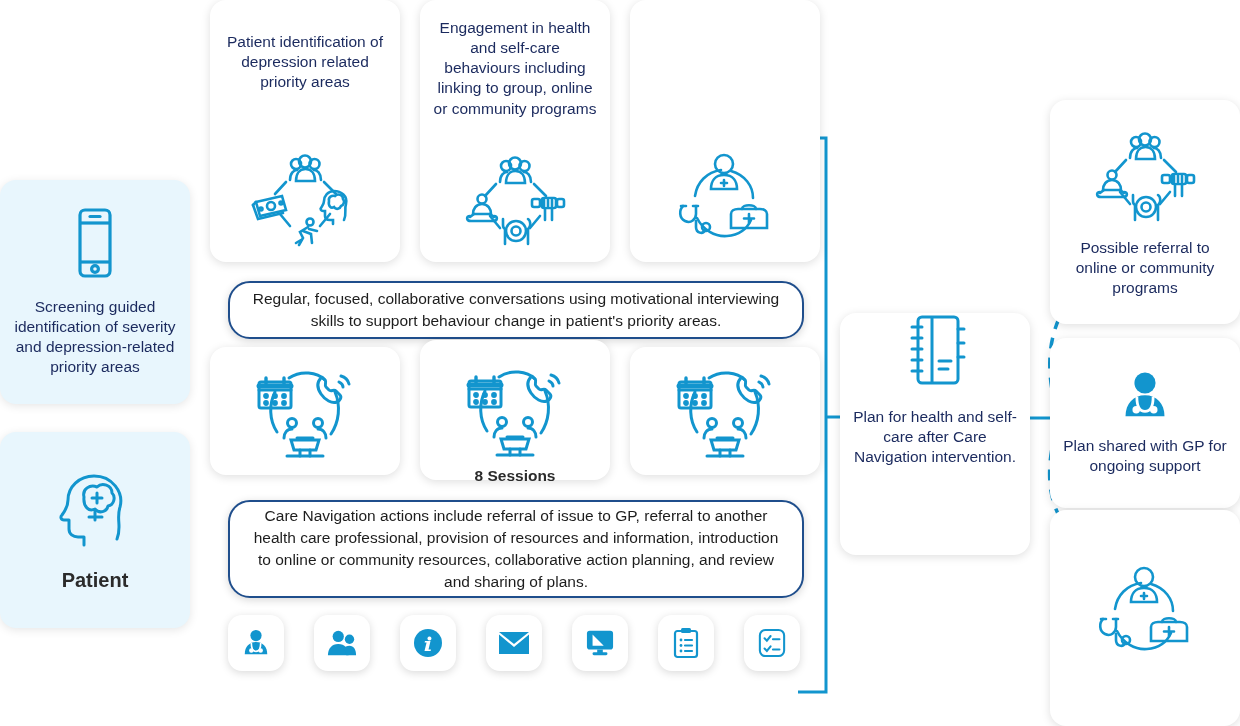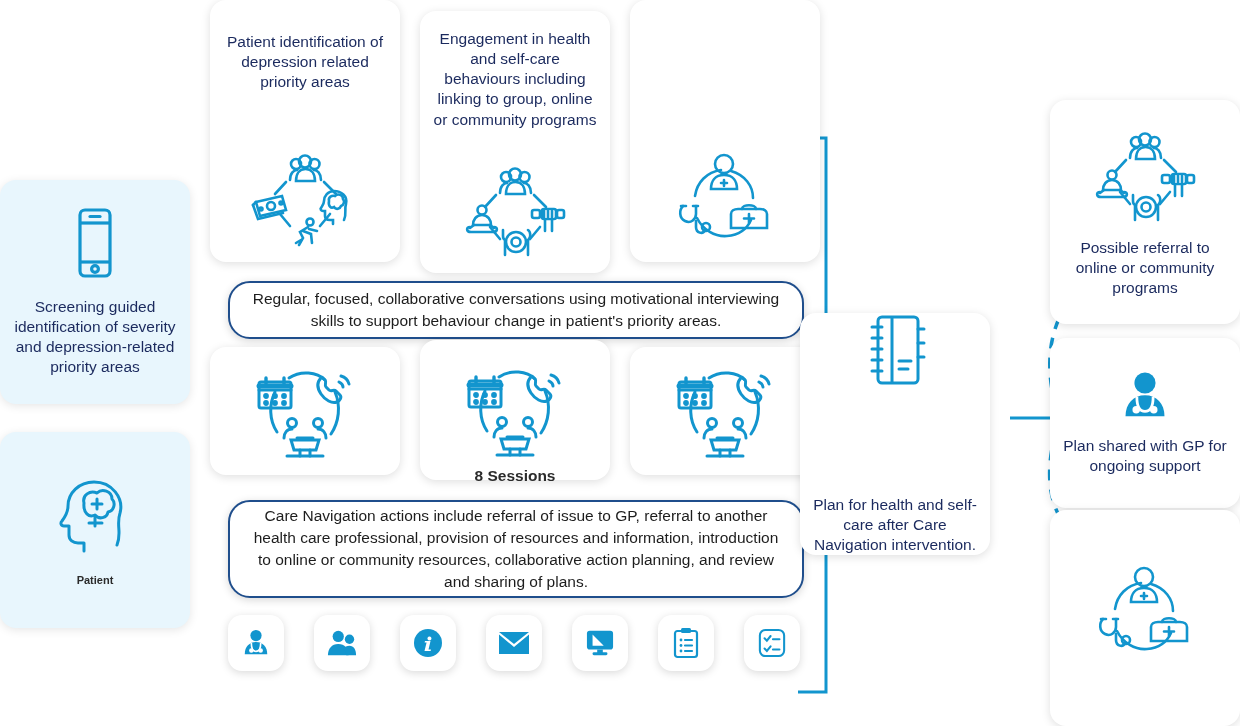--- a/index.html
+++ b/index.html
@@ -12,21 +12,21 @@
   .card {
     position:absolute; background:#ffffff; border-radius:16px;
     box-shadow:0 2px 10px rgba(0,0,0,0.13);
     display:flex; flex-direction:column; align-items:center;
   }
   .card.tinted { background:#e8f6fd; box-shadow:0 2px 10px rgba(0,0,0,0.10);margin-top:32px; }
   .card-text {
     text-align:center; line-height:1.3; color:#1b2a5e;
     font-size:15.5px; padding:0 12px;
   }
-  .card-text.bold { font-weight:bold; color:#2b2b2b; font-size:11px; }
+  .card-text.bold { font-weight:bold; color:#2b2b2b; font-size:20px; }
   .icon-wrap { display:flex; align-items:center; justify-content:center; }
 
   .banner {
     position:absolute; background:#ffffff; border:2px solid #1f4e8c;
     border-radius:22px; display:flex; align-items:center; justify-content:center;
     box-shadow:0 2px 8px rgba(0,0,0,0.16);
   }
   .banner-text {
     text-align:center; color:#1d1d1d; font-size:15.5px; line-height:1.42;
     padding:0 18px; font-family:"Liberation Sans", sans-serif;
@@ -136,21 +136,21 @@
         <circle cx="20" cy="4" r="3.5"></circle>
         <path d="M18 9 L10 14 L13 20 L9 27"></path>
         <path d="M13 13 L21 16 L22 25"></path>
         <path d="M19 11 L27 13"></path>
         <path d="M6 25 L11 22"></path>
       </g>
     </svg>
   </div>
 </div>
 
-<div class="card" style="left:420px; top:0px; width:190px; height:262px; padding-top:18px;margin-top:11px;">
+<div class="card" style="left:420px; top:0px; width:190px; height:262px; padding-top:18px;">
   <div class="card-text">Engagement in health and self-care behaviours including linking to group, online or community programs</div>
   <div class="icon-wrap" style="margin-top:auto; margin-bottom:12px;">
     <svg width="110" height="100" viewBox="0 0 110 100" fill="none" stroke="#1295ce" stroke-width="2.6" stroke-linecap="round">
       <path d="M36 34 L25 46"></path>
         <path d="M74 34 L86 46"></path>
       <path d="M30 66 L40 78"></path>
         <path d="M80 66 L70 78"></path>
       <g transform="translate(40,10)">
         <circle cx="6" cy="6" r="5"></circle>
           <circle cx="15" cy="3.5" r="6"></circle>
@@ -404,21 +404,21 @@
     <svg width="28" height="30" viewBox="0 0 30 32" fill="none" stroke="#1295ce" stroke-width="2.2" stroke-linecap="round">
       <rect x="2" y="2" width="26" height="28" rx="6"></rect>
       <path d="M7 11 L9.5 13.5 L13.5 8.5"></path>
       <path d="M16 12 L23 12"></path>
       <path d="M7 22 L9.5 24.5 L13.5 19.5"></path>
       <path d="M16 23 L23 23"></path>
     </svg>
   </span>
 </div>
 
-<div class="card" style="left:800px; top:313px; width:190px; height:242px; justify-content:space-between;">
+<div class="card" style="left:840px; top:313px; width:190px; height:242px; justify-content:flex-start;">
   <div class="icon-wrap" style="margin-bottom:18px;">
     <svg width="62" height="76" viewBox="0 0 62 76" fill="none" stroke="#1295ce" stroke-width="3" stroke-linecap="round">
       <rect x="14" y="4" width="40" height="66" rx="4"></rect>
       <line x1="28" y1="5" x2="28" y2="69"></line>
       <path d="M8 14 L18 14 M8 25 L18 25 M8 36 L18 36 M8 47 L18 47 M8 58 L18 58"></path>
       <path d="M54 16 L60 16 M54 30 L60 30 M54 44 L60 44"></path>
       <line x1="35" y1="48" x2="47" y2="48"></line>
       <line x1="35" y1="56" x2="44" y2="56"></line>
     </svg>
   </div>

